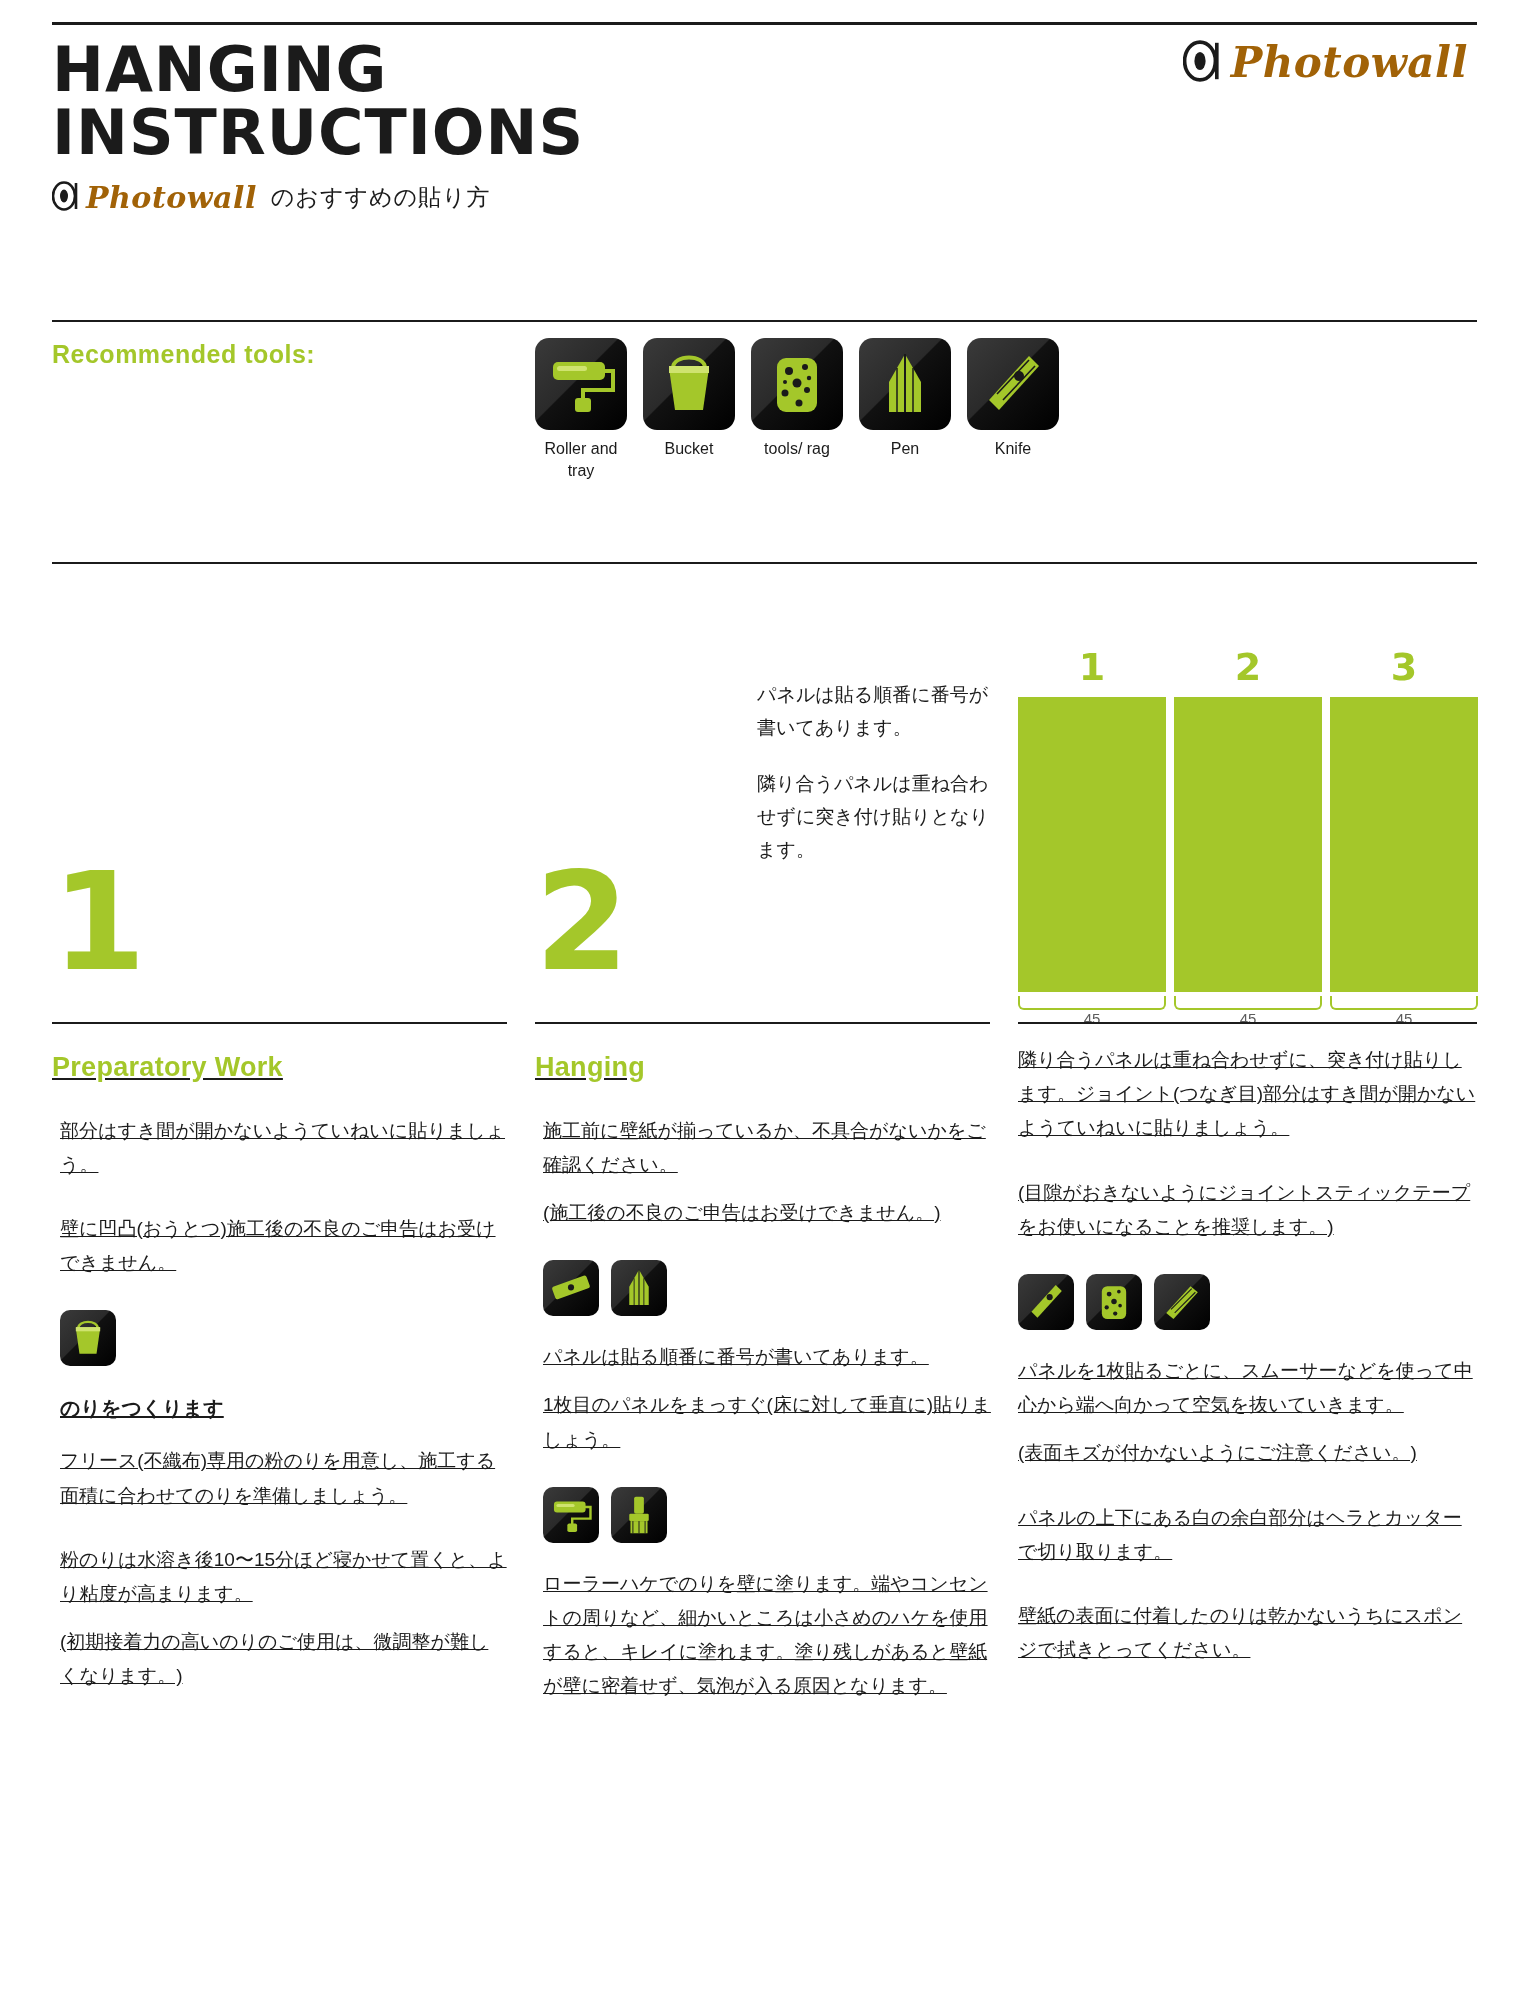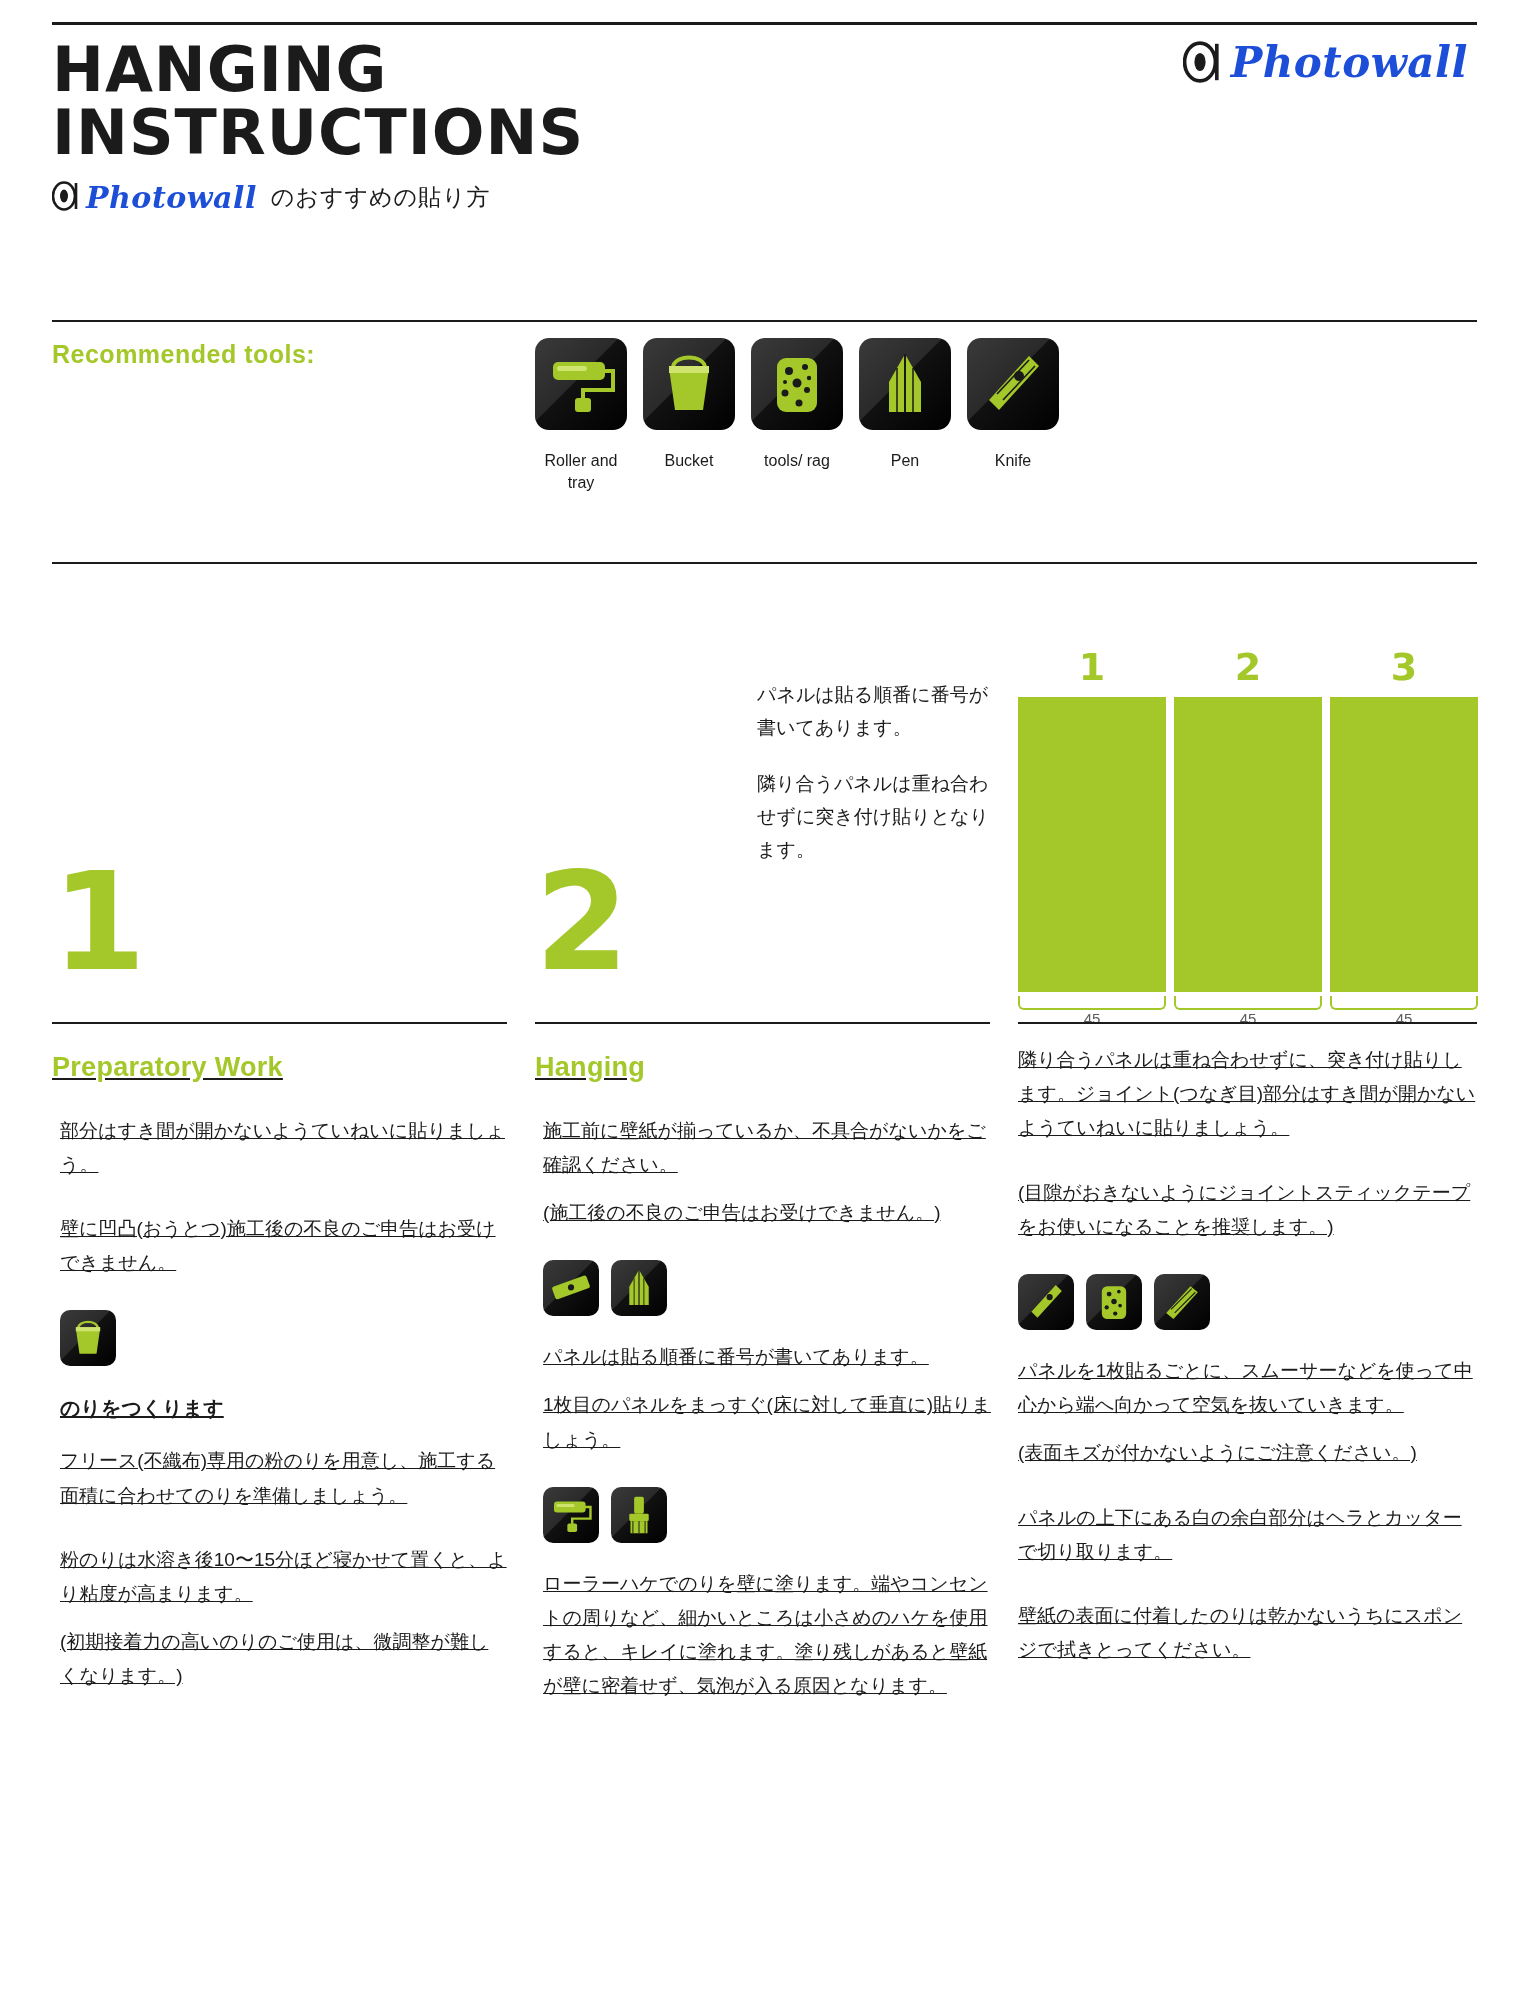--- a/index.html
+++ b/index.html
@@ -54,22 +54,22 @@
   }
   .subtitle-jp {
     font-size: 23px;
     color: #1b1b1b;
     letter-spacing: 1px;
   }
 
   
   .logo {
     display: inline-flex;
-    align-items: flex-end;
-    color: #1d4ed8;
+    align-items: center;
+    color: #a16207;
   }
   .logo-mark {
     display: inline-block;
   }
   .logo-word {
     font-family: "DejaVu Serif", serif;
     font-style: italic;
     font-weight: bold;
     letter-spacing: 0.5px;
   }
@@ -113,21 +113,21 @@
   }
   .tool-icon {
     width: 92px;
     height: 92px;
     border-radius: 14px;
     background: linear-gradient(135deg, #3a3a3a 0%, #2a2a2a 45%, #111111 46%, #000000 100%);
     position: relative;
     overflow: hidden;
   }
   .tool-caption {
-    margin-top: 20px;
+    margin-top: 8px;
     font-size: 16px;
     line-height: 1.35;
     color: #1b1b1b;
   }
 
   .tools-rule-bottom {
     position: absolute;
     left: 52px;
     top: 562px;
     width: 1425px;

